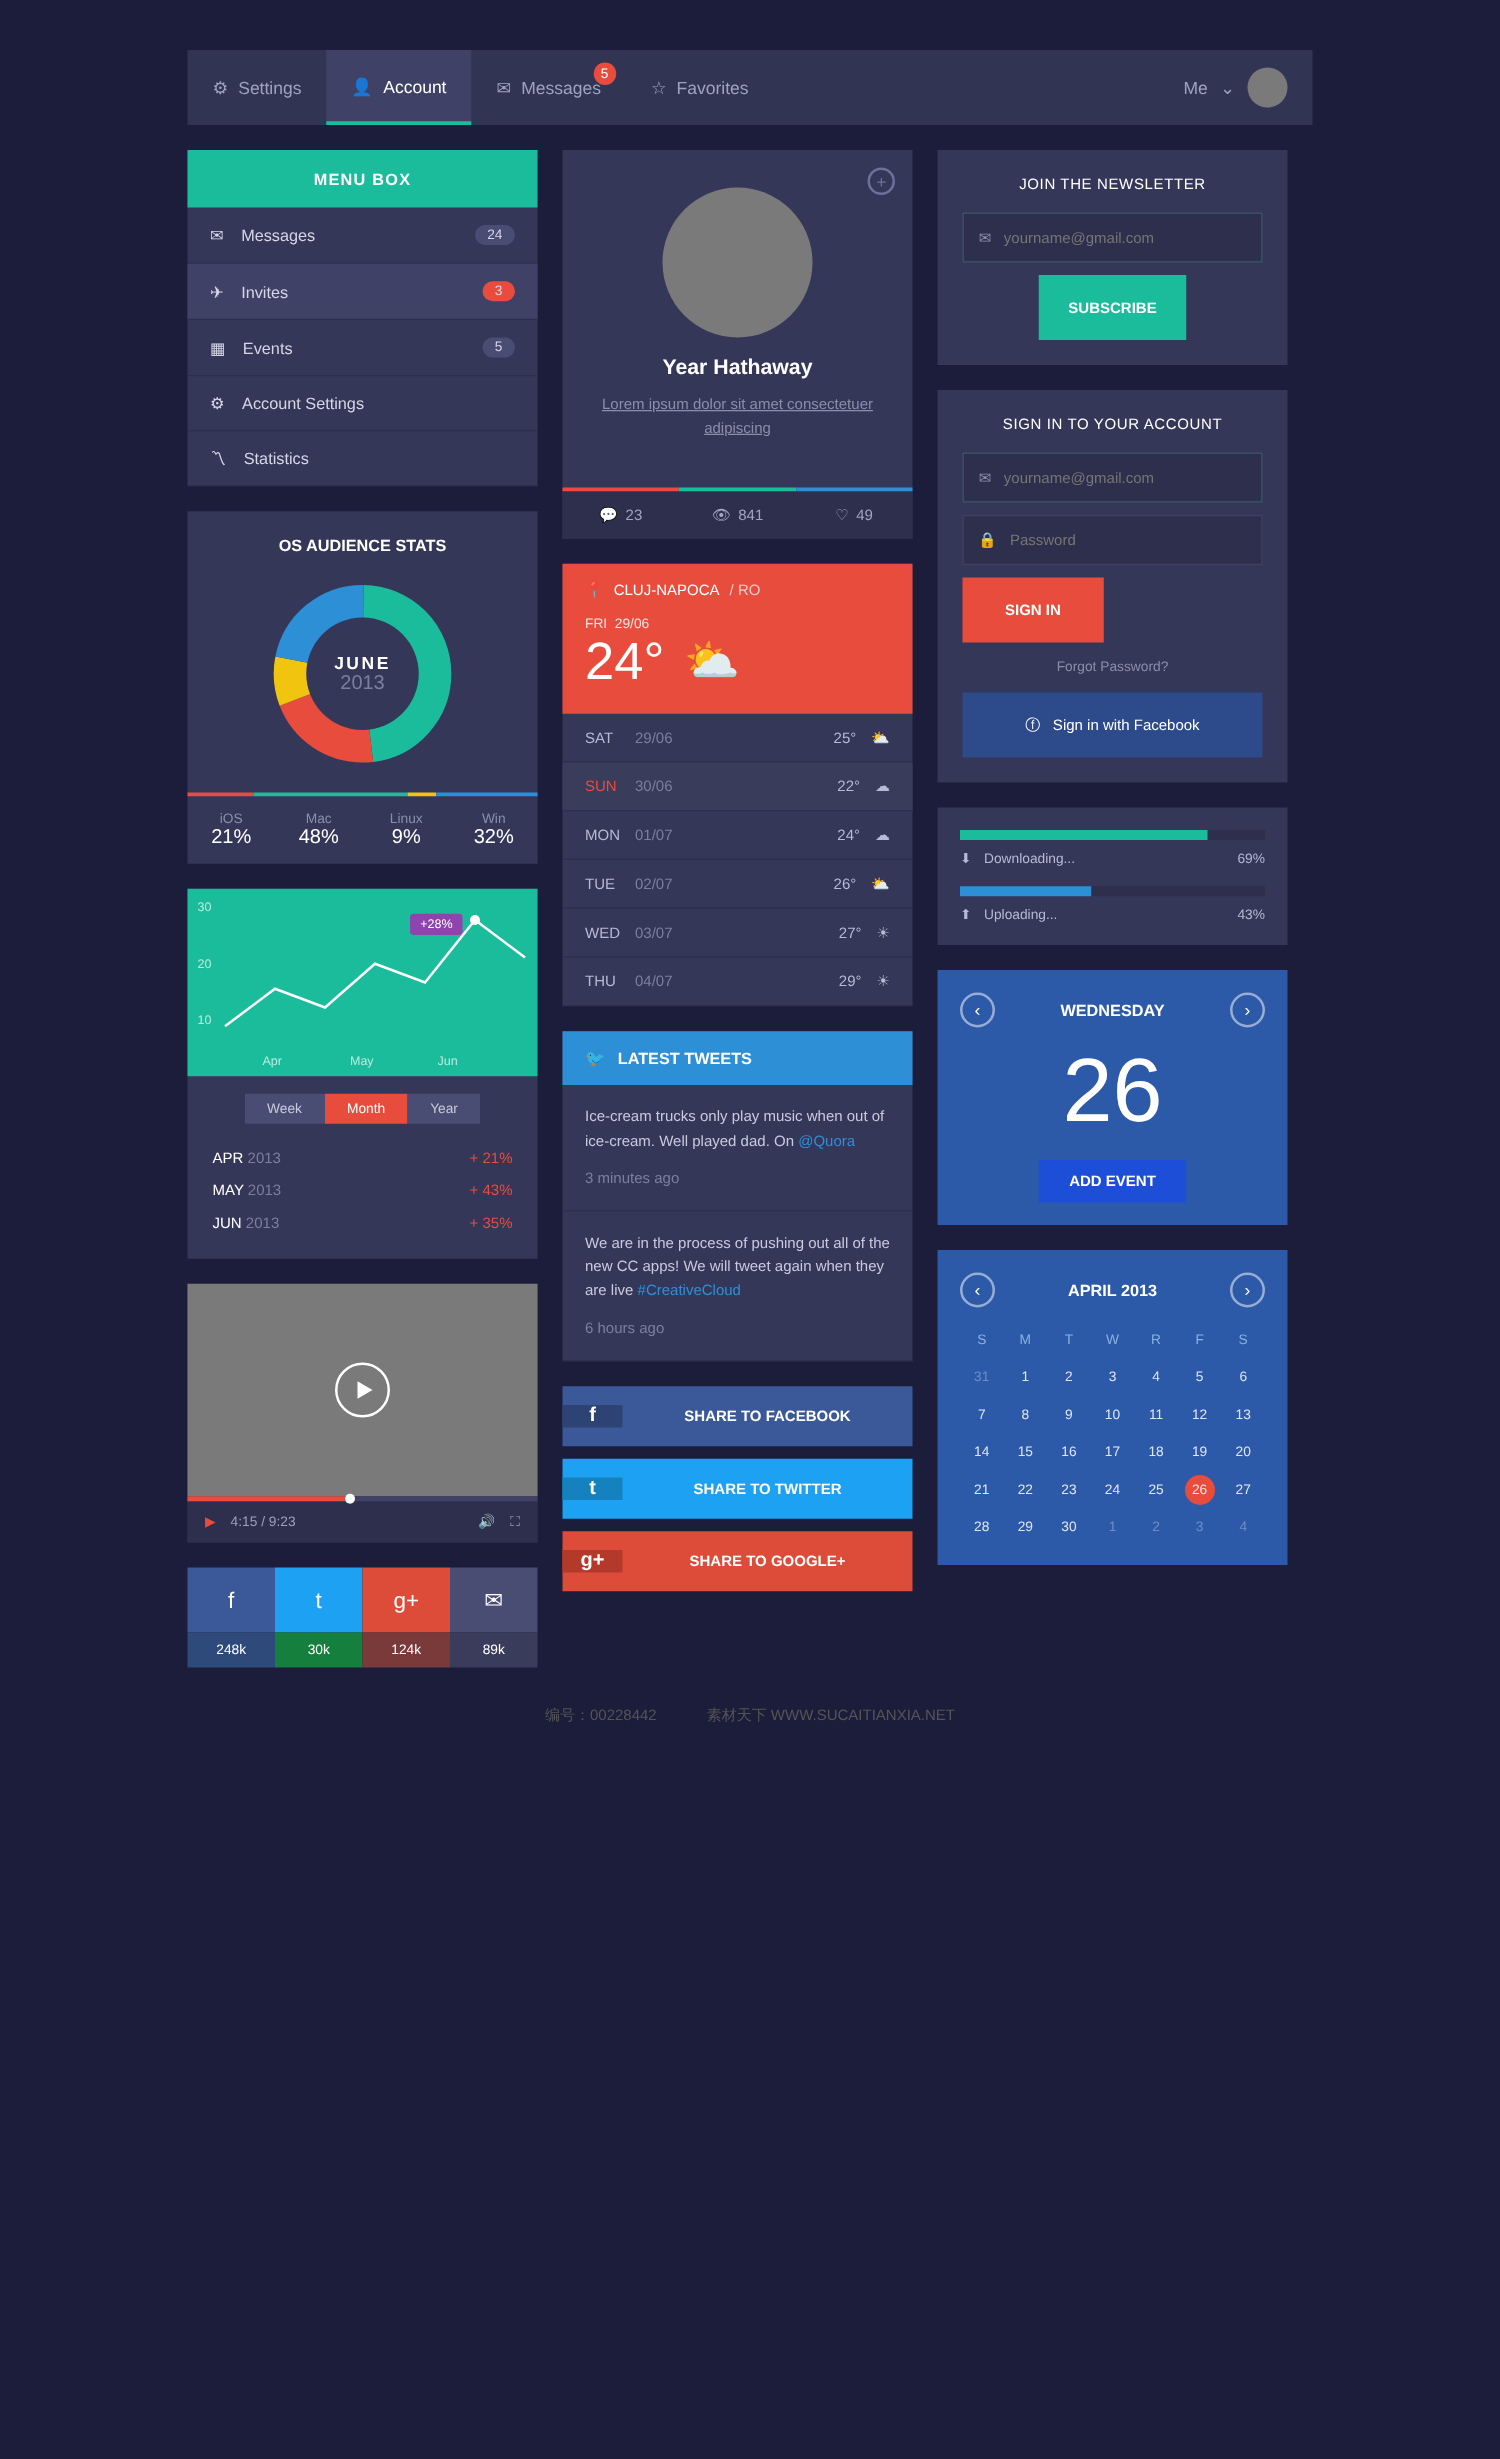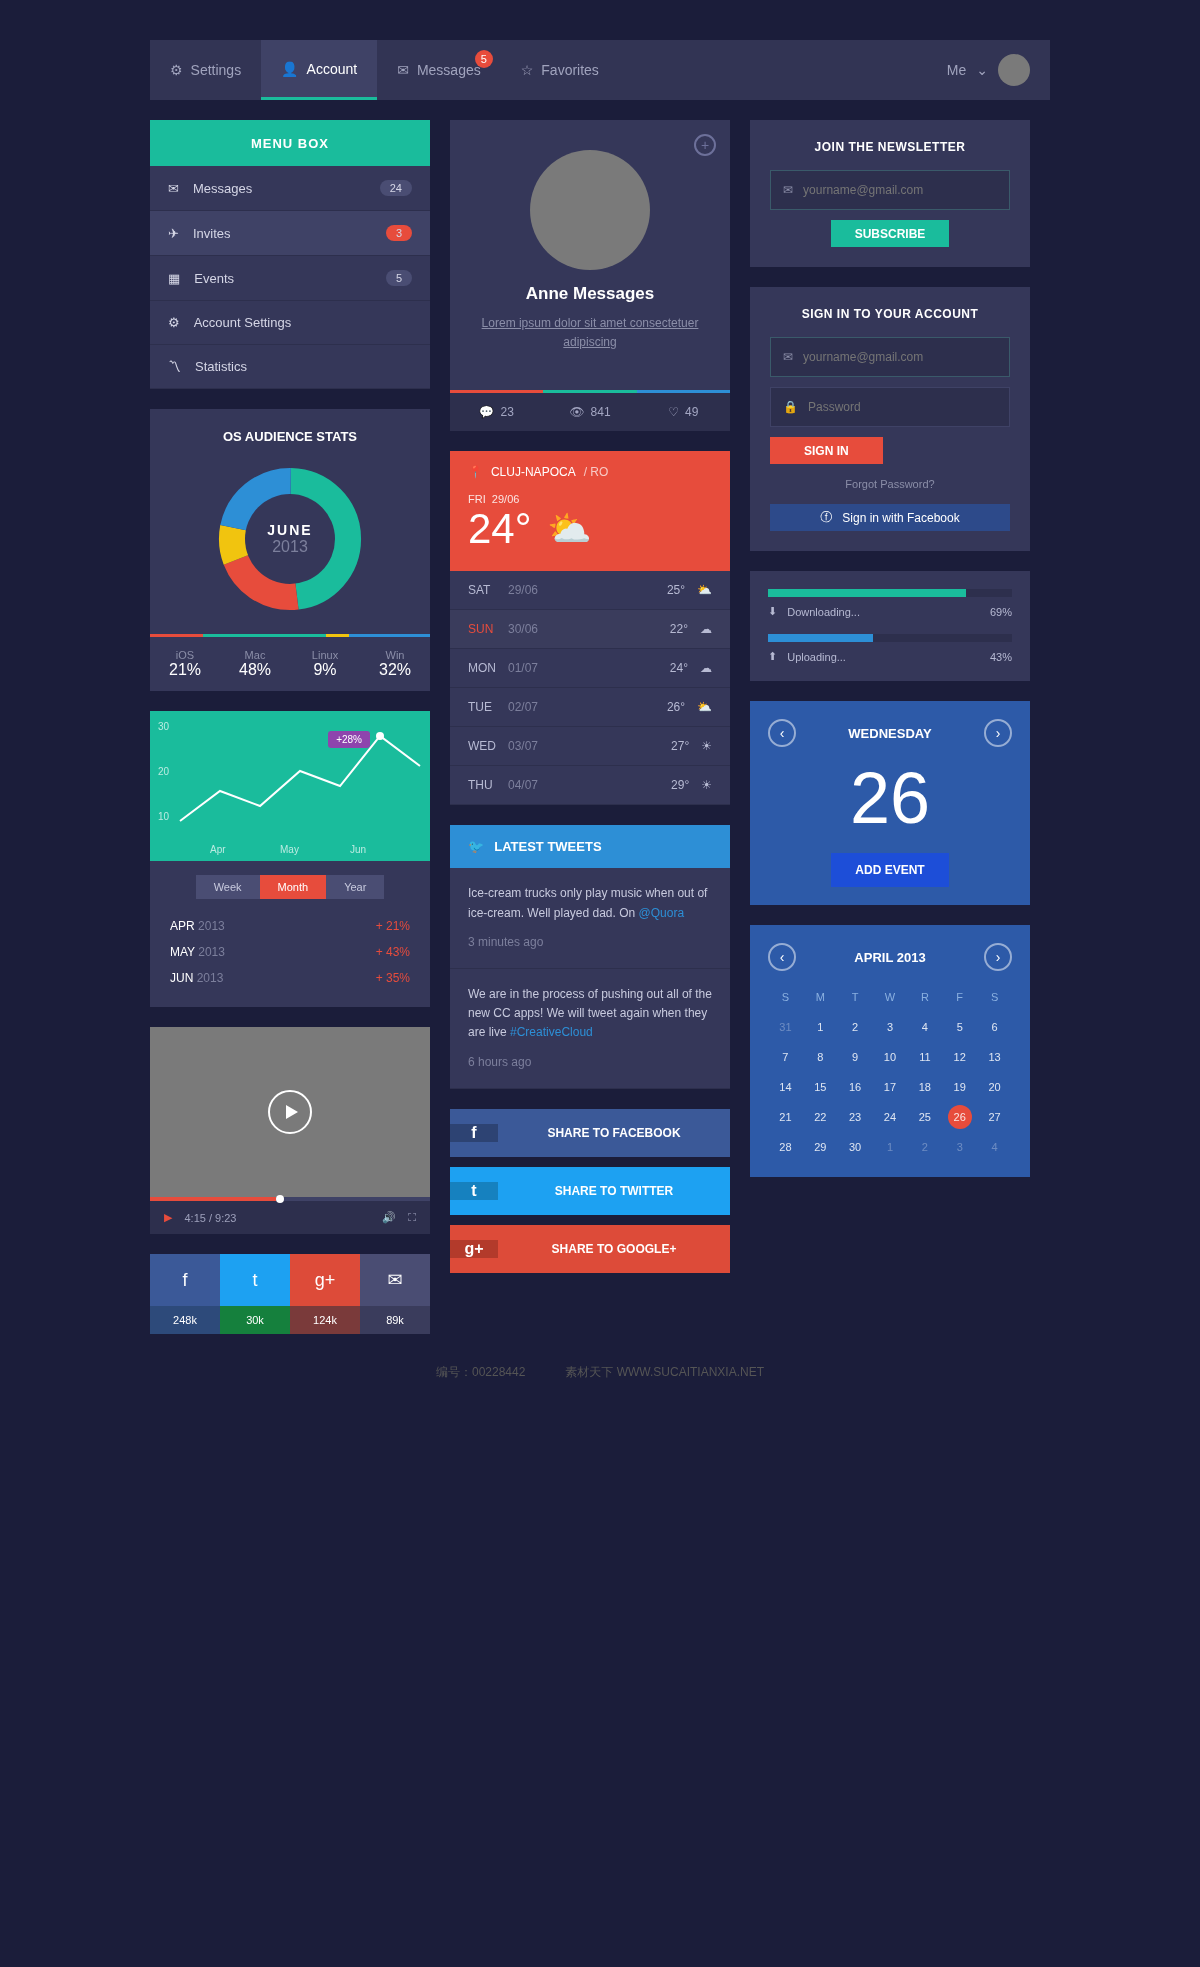--- a/index.html
+++ b/index.html
@@ -79,24 +79,24 @@
 .tweet { padding:16px 18px; font-size:12px; line-height:1.6; color:#c8cade; border-bottom:1px solid #2d2f4d; }
 .tweet .link { color:#2d8fd6; }
 .tweet .time { color:#7c7f9c; margin-top:10px; }
 .share-btn { display:flex; align-items:center; height:48px; font-size:12px; font-weight:bold; }
 .share-btn .ic { width:48px; display:flex; align-items:center; justify-content:center; font-size:16px; }
 .share-btn .tx { flex:1; text-align:center; }
 .share-fb{background:#3b5998}.share-fb .ic{background:#2d4373}
 .share-tw{background:#1da1f2}.share-tw .ic{background:#1681bf}
 .share-gp{background:#dd4b39}.share-gp .ic{background:#b33a2b}
 .form-card { padding:20px; }
-.form-title { font-size:12px; font-weight:bold; text-align:center; margin-bottom:16px; letter-spacing:.5px; }
+.form-title { font-size:12px; font-weight:normal; text-align:center; margin-bottom:16px; letter-spacing:.5px; }
 .input { background:#2d2f4d; border:1px solid #3a5a6a; height:40px; display:flex; align-items:center; padding:0 12px; gap:10px; font-size:12px; color:#8b8ea8; margin-bottom:10px; }
 .input input { background:none; border:none; color:#c8cade; flex:1; font-size:12px; outline:none; }
-.btn { border:none; height:27px; font-size:12px; font-weight:bold; color:#fff; cursor:pointer;text-align:right; }
+.btn { border:none; height:52px; font-size:12px; font-weight:bold; color:#fff; cursor:pointer;text-align:right; }
 .btn-teal { background:#1abc9c; padding:0 24px; margin:8px auto 0; display:block; }
 .btn-red { background:#e74c3c; padding:0 34px; display:block; margin:8px 0 14px; }
 .btn-blue { background:#2d4a8a; width:100%; display:flex; gap:10px; align-items:center; justify-content:center; font-weight:normal; }
 .forgot { font-size:11px; color:#8b8ea8; text-align:center; margin-bottom:14px; }
 .progress-card { padding:18px; }
 .pbar { background:#2d2f4d; height:8px; margin-bottom:8px; }
 .pbar-fill { height:100%; }
 .prow { display:flex; align-items:center; font-size:11px; color:#b7bad3; gap:10px; margin-bottom:16px; }
 .prow:last-child{margin-bottom:0}
 .prow .pct{margin-left:auto}
@@ -280,21 +280,21 @@
       <div class="c4">89k</div>
     </div>
   </div>
 </div>
 
 <div class="col">
   <div class="card">
     <div class="profile">
       <div class="add-btn">+</div>
       <div class="avatar-lg"></div>
-      <div class="profile-name">Anne Messages</div>
+      <div class="profile-name">Year Hathaway</div>
       <div class="profile-desc">Lorem ipsum dolor sit amet consectetuer adipiscing</div>
     </div>
     <div class="profile-bars">
             <div style="flex:1;background:#e74c3c"></div>
             <div style="flex:1;background:#1abc9c"></div>
             <div style="flex:1;background:#2d8fd6"></div>
           </div>
     <div class="profile-stats">
       <div>
               <span>💬</span>

